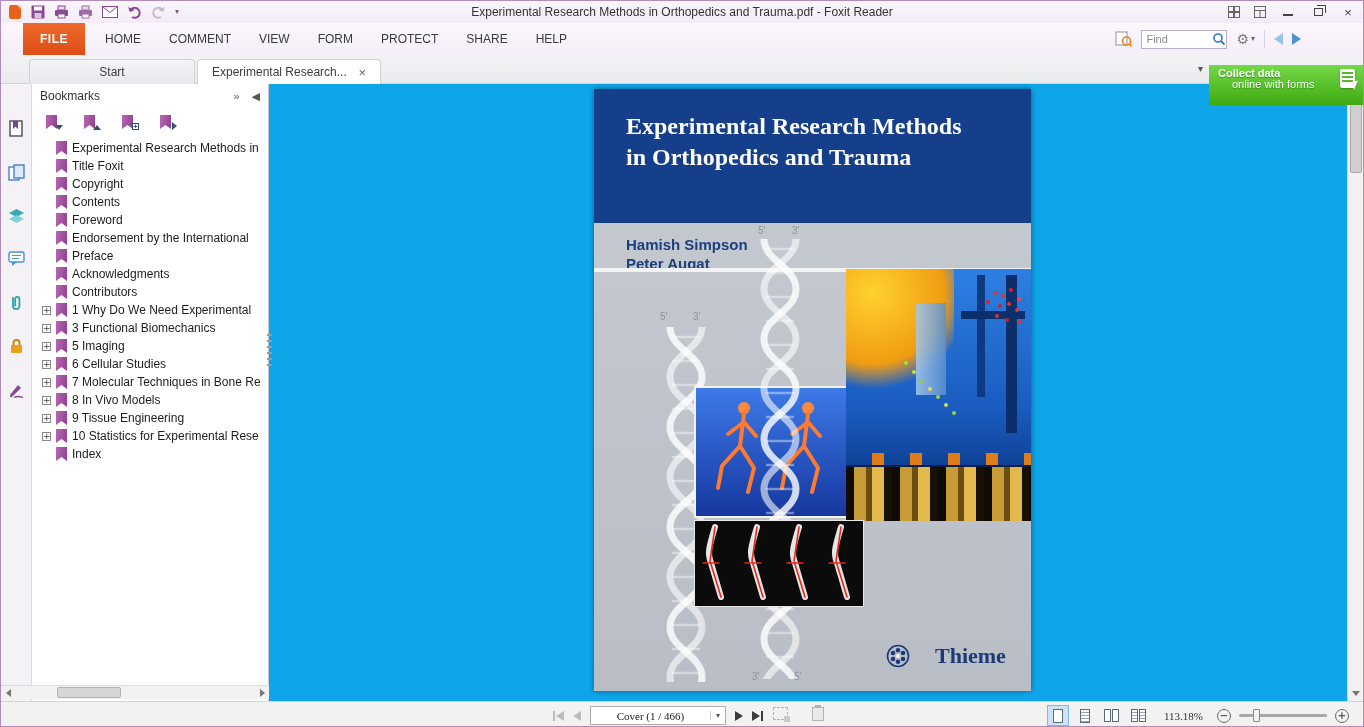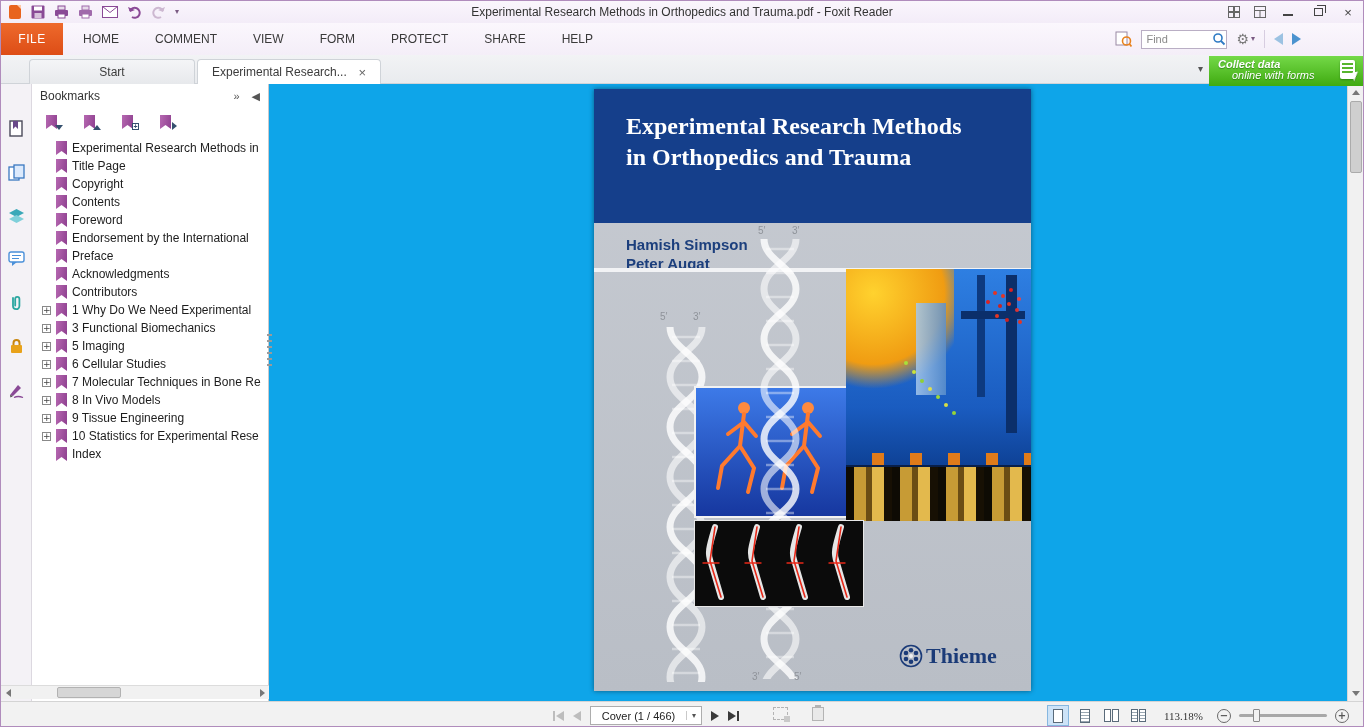--- a/index.html
+++ b/index.html
@@ -15,43 +15,43 @@
   .win-ctrls { position:absolute; right:0; top:0; height:22px; display:flex; align-items:center; }
   .win-btn { width:30px; height:22px; display:flex; align-items:center; justify-content:center; color:#444; font-size:13px; cursor:default; }
   .grid-ico { width:26px; height:22px; display:flex; align-items:center; justify-content:center; }
   .min-bar { width:10px; height:2px; background:#444; margin-top:6px; }
   .restore-box { width:9px; height:8px; border:1.5px solid #444; position:relative; }
   .restore-box:before { content:""; position:absolute; left:2px; top:-4px; width:8px; height:7px; border:1.5px solid #444; border-bottom:none; border-left:none; }
   .caret { font-size:8px; color:#7a5a82; line-height:1; }
 
   
   .menubar { position:absolute; left:0; top:22px; width:100%; height:32px; background:linear-gradient(#fbf7fd,#f4eef8); display:flex; align-items:stretch; }
-  .file-tab { width:62px; background:linear-gradient(#ee6a2c,#dd4d16); color:#fff; font-size:12px; font-weight:normal; display:flex; align-items:center; justify-content:center; letter-spacing:.5px; }
-  .menu-items { display:flex; align-items:center; gap:36px; padding-left:20px; font-size:12px; color:#3a3a3a; }
+  .file-tab { width:62px; background:linear-gradient(#ee6a2c,#dd4d16); color:#fff; font-size:12px; font-weight:bold; display:flex; align-items:center; justify-content:center; letter-spacing:.5px;margin-left:22px; }
+  .menu-items { display:flex; align-items:center; gap:28px; padding-left:20px; font-size:12px; color:#3a3a3a; }
   .menu-item { cursor:default; }
   .menubar-right { position:absolute; right:62px; top:0; height:32px; display:flex; align-items:center; gap:9px; }
   .findbox { width:86px; height:19px; background:#fff; border:1px solid #b9aec4; display:flex; align-items:center; }
   .findbox input { flex:1; width:40px; border:none; outline:none; font-size:11px; padding:0 4px; color:#444; font-family:inherit; }
   .findbox input::placeholder { color:#8a8a8a; }
   .vdiv { width:1px; height:18px; background:#d7cde0; }
   .gear { font-size:14px; color:#7a7a7a; line-height:1; }
   .nav-arrow { width:0; height:0; border-top:6px solid transparent; border-bottom:6px solid transparent; }
   .nav-back { border-right:9px solid #9cc2e2; }
   .nav-fwd { border-left:9px solid #4b93cf; }
 
   
   .tabbar { position:absolute; left:0; top:54px; width:100%; height:29px; background:linear-gradient(#f2f3f5,#e9ebee); border-bottom:1px solid #cfd3d8; }
   .doc-tab { position:absolute; top:4px; height:25px; display:flex; align-items:center; font-size:12px; color:#3c3c3c; padding:0 14px; border:1px solid #cfd3d8; border-bottom:none; border-radius:4px 4px 0 0; }
   .tab-start { left:28px; width:166px; justify-content:center; background:linear-gradient(#f4f5f7,#e7e9ec); }
   .tab-doc { left:196px; width:184px; background:#fff; z-index:2; justify-content:space-between; }
   .tab-close { color:#666; font-size:13px; margin-left:10px; cursor:default; }
   .tab-overflow { position:absolute; right:160px; top:8px; font-size:10px; color:#555; }
 
   
-  .banner { position:absolute; right:0; top:55px; width:154px; height:30px; background:linear-gradient(#74d948,#3faa10); z-index:5; color:#fff; padding:2px 0 0 9px; text-shadow:0 1px 1px rgba(0,70,0,.45);font-style:italic; }
+  .banner { position:absolute; right:0; top:64px; width:154px; height:40px; background:linear-gradient(#74d948,#3faa10); z-index:5; color:#fff; padding:2px 0 0 9px; text-shadow:0 1px 1px rgba(0,70,0,.45); }
   .banner .l1 { font-size:11px; font-weight:bold; }
   .banner .l2 { font-size:11px; margin-left:14px; margin-top:-1px; }
   .banner-form { position:absolute; right:8px; top:4px; width:15px; height:19px; background:#fff; border-radius:2px; box-shadow:0 1px 2px rgba(0,60,0,.4); }
   .banner-form:before { content:""; position:absolute; left:2px; top:3px; width:11px; height:2px; background:#57b52e; box-shadow:0 4px 0 #57b52e, 0 8px 0 #57b52e; }
   .banner-cursor { position:absolute; right:4px; top:16px; width:0; height:0; border-left:6px solid #fff; border-bottom:9px solid transparent; transform:rotate(-12deg); filter:drop-shadow(0 1px 0 #2a7a08); }
 
   
   .content { position:absolute; left:0; top:83px; width:100%; height:617px; display:flex; }
   .iconstrip { width:31px; height:100%; background:#f4f2f6; border-right:1px solid #dcd8e0; display:flex; flex-direction:column; align-items:center; padding-top:36px; gap:27px; }
   .iconstrip svg { display:block; }
@@ -100,21 +100,21 @@
   .m-cyl { position:absolute; left:70px; top:34px; width:30px; height:92px; background:linear-gradient(90deg,#a6c8ec,#5c90cc); opacity:.85; }
   .dots-red { position:absolute; right:34px; top:22px; width:4px; height:4px; border-radius:50%; background:#e43524;
      box-shadow:8px 3px 0 #e43524,16px -3px 0 #d22,24px 6px 0 #e44,5px 13px 0 #c22,14px 11px 0 #e43524,22px 17px 0 #d33,-7px 9px 0 #d22,2px 23px 0 #e43524,12px 27px 0 #c22,25px 29px 0 #e43524; }
   .dots-green { position:absolute; left:58px; top:92px; width:4px; height:4px; border-radius:50%; background:#a8e03a;
      box-shadow:8px 9px 0 #cbe23a,16px 18px 0 #8ed036,24px 26px 0 #e2e04a,32px 34px 0 #9ed83a,40px 42px 0 #d6de46,48px 50px 0 #96d438; }
   .m-screws { position:absolute; left:0; bottom:56px; width:100%; height:12px; background:repeating-linear-gradient(90deg, rgba(0,0,0,0) 0 26px, #e07b1a 26px 38px); }
   .m-spec { position:absolute; left:0; bottom:0; width:100%; height:56px; border-top:2px solid #081f4a;
      background:repeating-linear-gradient(90deg,#0e0b04 0 8px,#c79b35 8px 20px,#6b4d14 20px 26px,#e3b94d 26px 38px,#171004 38px 46px); }
 
   .img-xray { position:absolute; left:100px; top:431px; width:170px; height:87px; background:#0b0b0b; border:1px solid #e8e8e8; z-index:4; }
-  .cover-thieme { position:absolute; left:305px; top:554px; display:flex; align-items:center; gap:3px; z-index:2; }
+  .cover-thieme { position:absolute; left:292px; top:554px; display:flex; align-items:center; gap:25px; z-index:2; }
   .thieme-text { font-family:"Liberation Serif","DejaVu Serif",serif; font-weight:bold; font-size:22px; color:#1b3b78; }
 
   
   .vscroll { position:absolute; right:0; top:0; width:16px; height:100%; background:#f1f1f1; border-left:1px solid #d8d8d8; }
   .vs-btn { position:absolute; left:0; width:16px; height:16px; background:#f1f1f1; display:flex; align-items:center; justify-content:center; }
   .tri-up { width:0; height:0; border-left:4px solid transparent; border-right:4px solid transparent; border-bottom:5px solid #777; }
   .tri-dn { width:0; height:0; border-left:4px solid transparent; border-right:4px solid transparent; border-top:5px solid #777; }
   .vs-thumb { position:absolute; left:2px; top:17px; width:12px; height:72px; background:#cfcfcf; border:1px solid #ababab; border-radius:2px; }
 
   
@@ -125,21 +125,21 @@
   .hs-thumb { position:absolute; left:56px; top:1px; width:64px; height:11px; background:#d6d6d6; border:1px solid #b2b2b2; border-radius:2px; }
 
   
   .statusbar { position:absolute; left:0; top:700px; width:100%; height:27px; background:#f2f2f2; border-top:1px solid #d4d4d4; }
   .sb-nav { position:absolute; left:552px; top:0; height:27px; display:flex; align-items:center; gap:9px; }
   .pg-btn { display:flex; align-items:center; gap:1px; }
   .t-l { width:0; height:0; border-top:5px solid transparent; border-bottom:5px solid transparent; border-right:8px solid #bdbdbd; }
   .t-r { width:0; height:0; border-top:5px solid transparent; border-bottom:5px solid transparent; border-left:8px solid #3a3a3a; }
   .t-bar-g { width:2px; height:10px; background:#bdbdbd; }
   .t-bar-d { width:2px; height:10px; background:#3a3a3a; }
-  .pagebox { width:112px; height:19px; background:#fff; border:1px solid #adadad; display:flex; align-items:center; font-size:11px; color:#222; }
+  .pagebox { width:136px; height:19px; background:#fff; border:1px solid #adadad; display:flex; align-items:center; font-size:11px; color:#222;font-family:Liberation Serif, serif; }
   .pagebox .pb-text { flex:1; text-align:center; }
   .pagebox .pb-caret { width:15px; border-left:1px solid #c9c9c9; text-align:center; font-size:8px; color:#555; }
   .sb-misc { position:absolute; left:772px; top:5px; display:flex; gap:24px; }
   .mi-snapshot { width:15px; height:13px; border:1px dashed #b4b4b4; position:relative; }
   .mi-snapshot:before { content:""; position:absolute; right:-3px; bottom:-3px; width:6px; height:6px; background:#c9c9c9; }
   .mi-clip { width:12px; height:14px; border:1px solid #b4b4b4; background:#e9e9e9; position:relative; }
   .mi-clip:before { content:""; position:absolute; left:2px; top:-3px; width:6px; height:3px; background:#b4b4b4; }
   .sb-right { position:absolute; right:14px; top:0; height:27px; display:flex; align-items:center; gap:14px; }
   .vm-group { display:flex; gap:5px; }
   .vm { width:22px; height:21px; display:flex; align-items:center; justify-content:center; gap:1px; border:1px solid transparent; }
@@ -344,21 +344,21 @@
       </div>
       <div class="bm-tree">
         <div class="bm-row">
             <span class="exp-spacer"></span>
             <span class="bm-flag flag"></span>
             <span class="bm-label">Experimental Research Methods in</span>
           </div>
         <div class="bm-row">
             <span class="exp-spacer"></span>
             <span class="bm-flag flag"></span>
-            <span class="bm-label">Title Page</span>
+            <span class="bm-label">Title Foxit</span>
           </div>
         <div class="bm-row">
             <span class="exp-spacer"></span>
             <span class="bm-flag flag"></span>
             <span class="bm-label">Copyright</span>
           </div>
         <div class="bm-row">
             <span class="exp-spacer"></span>
             <span class="bm-flag flag"></span>
             <span class="bm-label">Contents</span>

